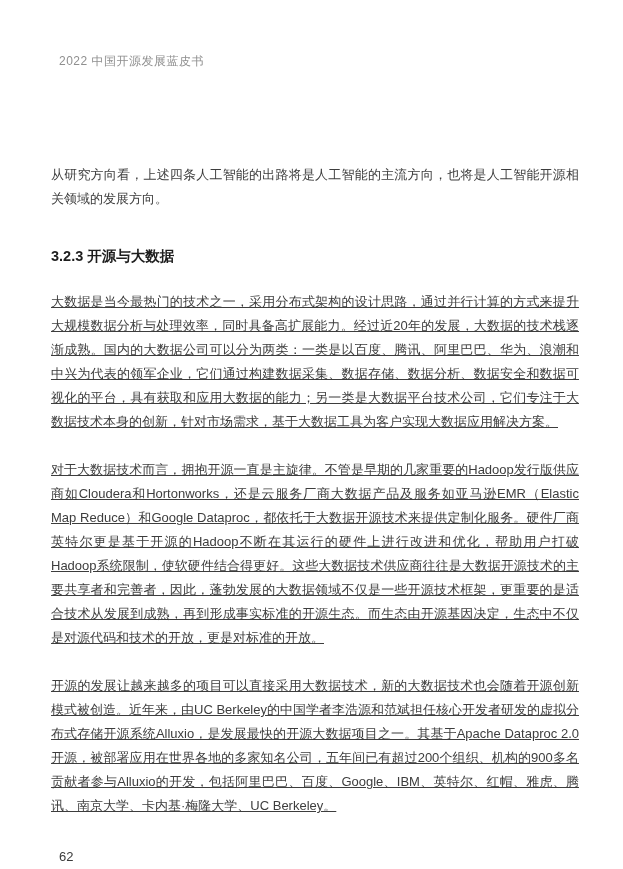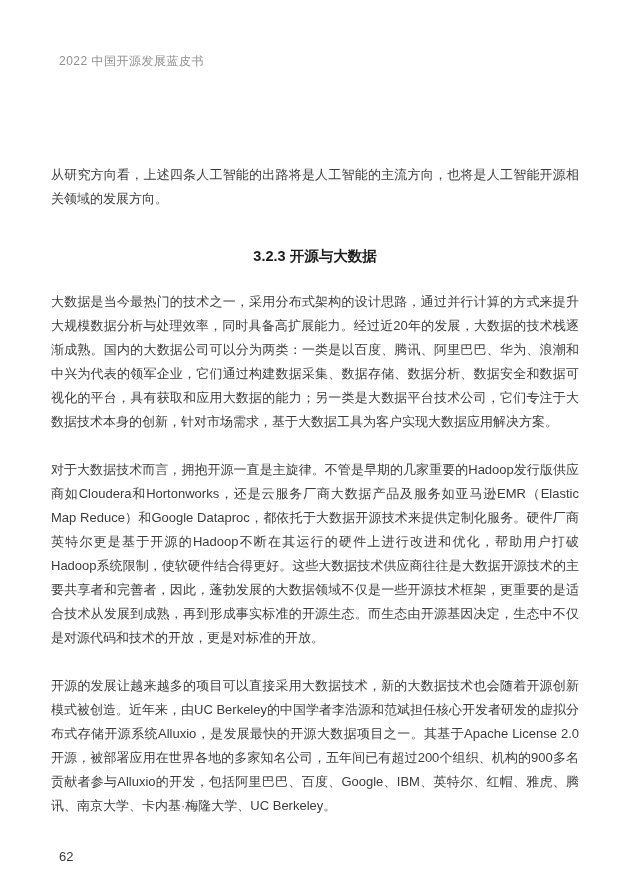--- a/index.html
+++ b/index.html
@@ -30,24 +30,25 @@
     }
     .intro-paragraph {
       margin-top: 80px;
     }
     .section-heading {
       margin-top: 21px;
       font-size: 14.5px;
       line-height: 20px;
       font-weight: bold;
       color: #1d1d1d;
-      text-align: center;
+      text-align: left;
     }
     .body-paragraph {
       margin-top: 10px;
+      text-decoration: underline;
     }
     .page-footer {
       position: absolute;
       left: 38px;
       top: 827px;
       font-size: 13px;
       line-height: 18px;
       color: #3a3a3a;
     }
   </style>
@@ -61,20 +62,20 @@
   <div class="page-body">
 
     <p class="intro-paragraph">从研究方向看，上述四条人工智能的出路将是人工智能的主流方向，也将是人工智能开源相关领域的发展方向。</p>
 
     <h3 class="section-heading">3.2.3 开源与大数据</h3>
 
     <p class="body-paragraph">大数据是当今最热门的技术之一，采用分布式架构的设计思路，通过并行计算的方式来提升大规模数据分析与处理效率，同时具备高扩展能力。经过近20年的发展，大数据的技术栈逐渐成熟。国内的大数据公司可以分为两类：一类是以百度、腾讯、阿里巴巴、华为、浪潮和中兴为代表的领军企业，它们通过构建数据采集、数据存储、数据分析、数据安全和数据可视化的平台，具有获取和应用大数据的能力；另一类是大数据平台技术公司，它们专注于大数据技术本身的创新，针对市场需求，基于大数据工具为客户实现大数据应用解决方案。</p>
 
     <p class="body-paragraph">对于大数据技术而言，拥抱开源一直是主旋律。不管是早期的几家重要的Hadoop发行版供应商如Cloudera和Hortonworks，还是云服务厂商大数据产品及服务如亚马逊EMR（Elastic Map Reduce）和Google Dataproc，都依托于大数据开源技术来提供定制化服务。硬件厂商英特尔更是基于开源的Hadoop不断在其运行的硬件上进行改进和优化，帮助用户打破Hadoop系统限制，使软硬件结合得更好。这些大数据技术供应商往往是大数据开源技术的主要共享者和完善者，因此，蓬勃发展的大数据领域不仅是一些开源技术框架，更重要的是适合技术从发展到成熟，再到形成事实标准的开源生态。而生态由开源基因决定，生态中不仅是对源代码和技术的开放，更是对标准的开放。</p>
 
-    <p class="body-paragraph">开源的发展让越来越多的项目可以直接采用大数据技术，新的大数据技术也会随着开源创新模式被创造。近年来，由UC Berkeley的中国学者李浩源和范斌担任核心开发者研发的虚拟分布式存储开源系统Alluxio，是发展最快的开源大数据项目之一。其基于Apache License 2.0开源，被部署应用在世界各地的多家知名公司，五年间已有超过200个组织、机构的900多名贡献者参与Alluxio的开发，包括阿里巴巴、百度、Google、IBM、英特尔、红帽、雅虎、腾讯、南京大学、卡内基·梅隆大学、UC Berkeley。</p>
+    <p class="body-paragraph">开源的发展让越来越多的项目可以直接采用大数据技术，新的大数据技术也会随着开源创新模式被创造。近年来，由UC Berkeley的中国学者李浩源和范斌担任核心开发者研发的虚拟分布式存储开源系统Alluxio，是发展最快的开源大数据项目之一。其基于Apache Dataproc 2.0开源，被部署应用在世界各地的多家知名公司，五年间已有超过200个组织、机构的900多名贡献者参与Alluxio的开发，包括阿里巴巴、百度、Google、IBM、英特尔、红帽、雅虎、腾讯、南京大学、卡内基·梅隆大学、UC Berkeley。</p>
 
 
   </div>
 
   <div class="page-footer">62</div>
 
 </div>
 
 </body></html>

